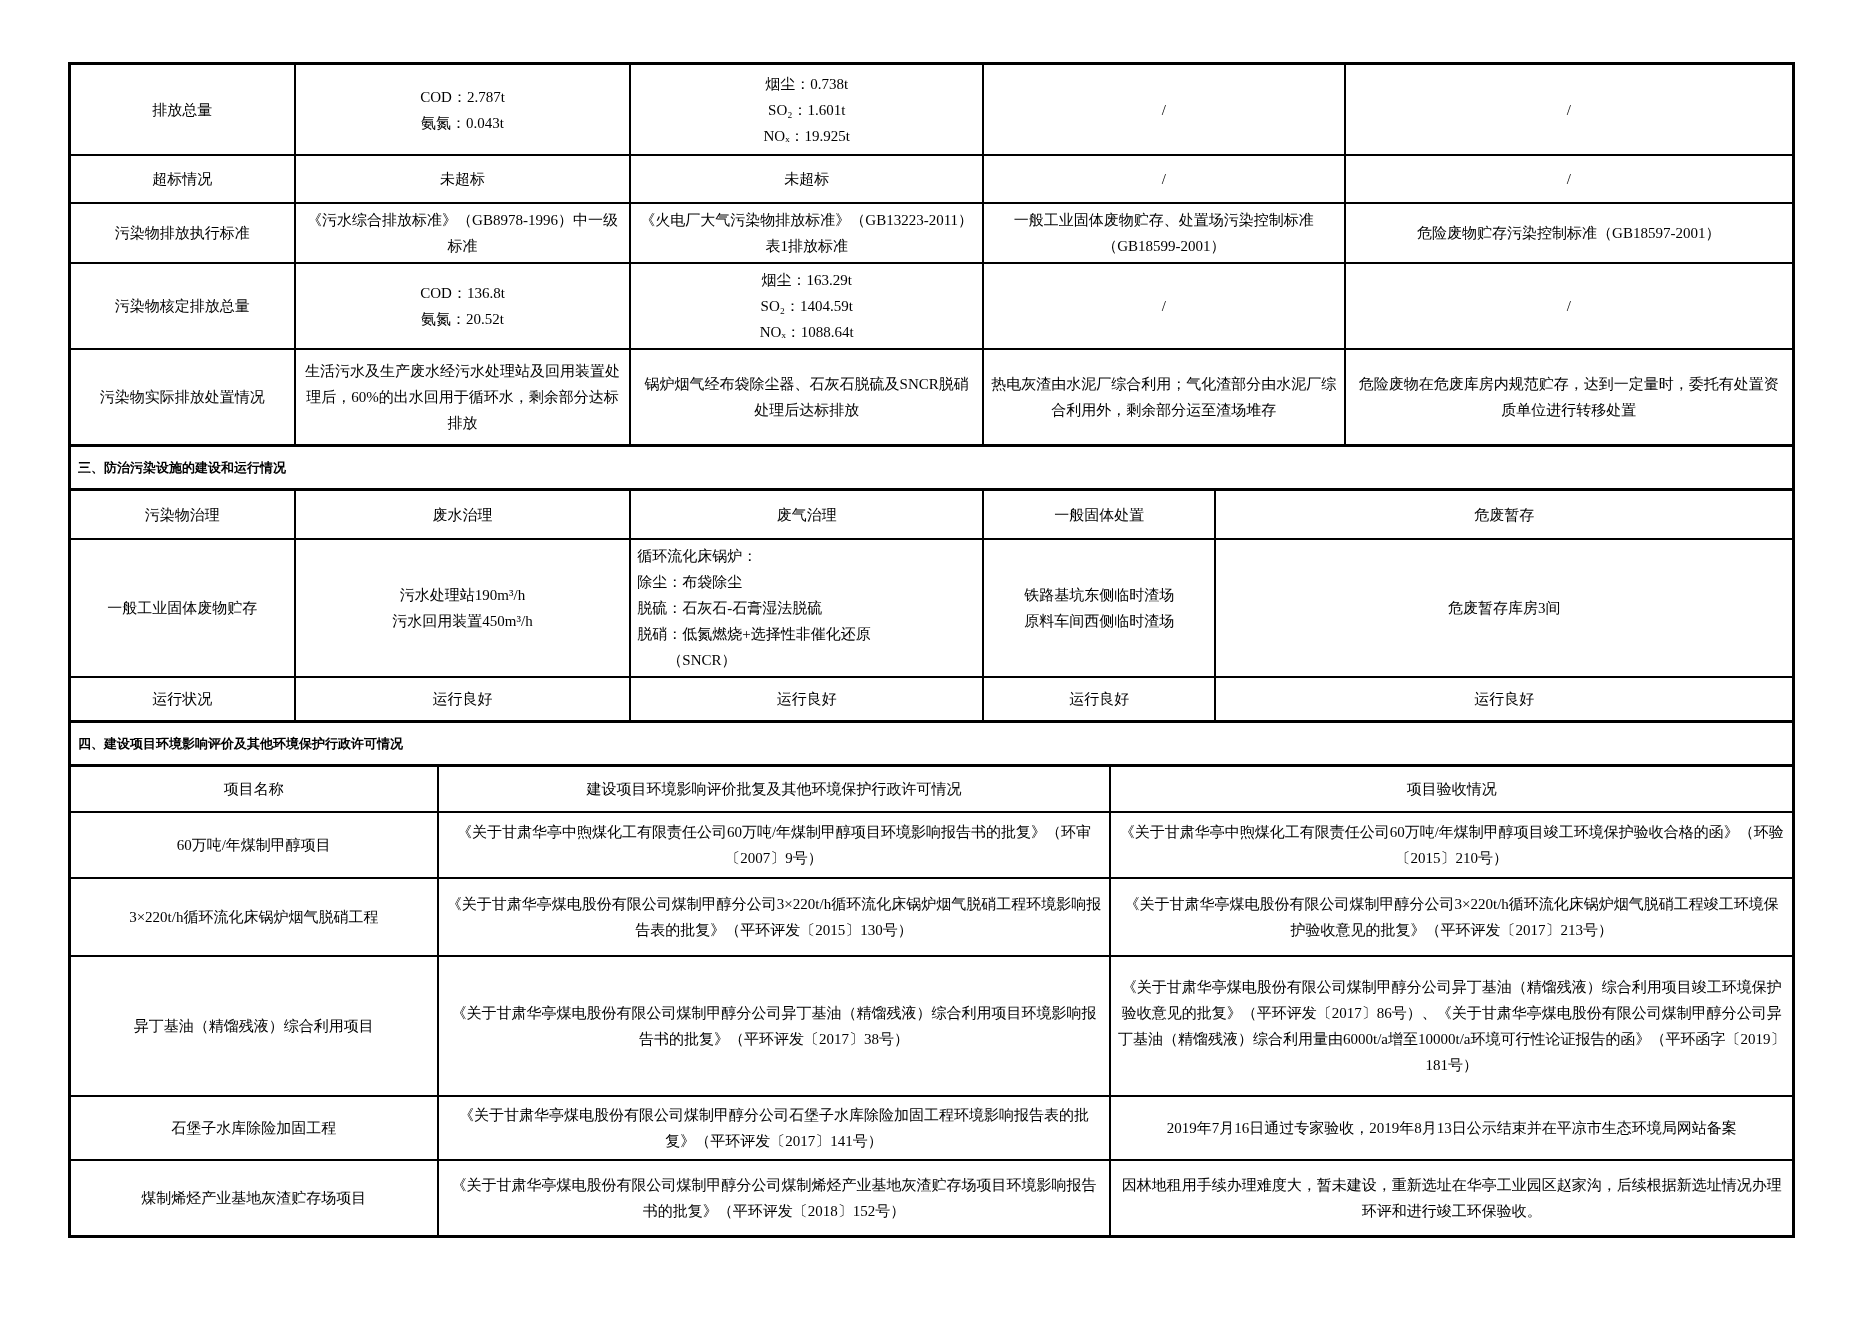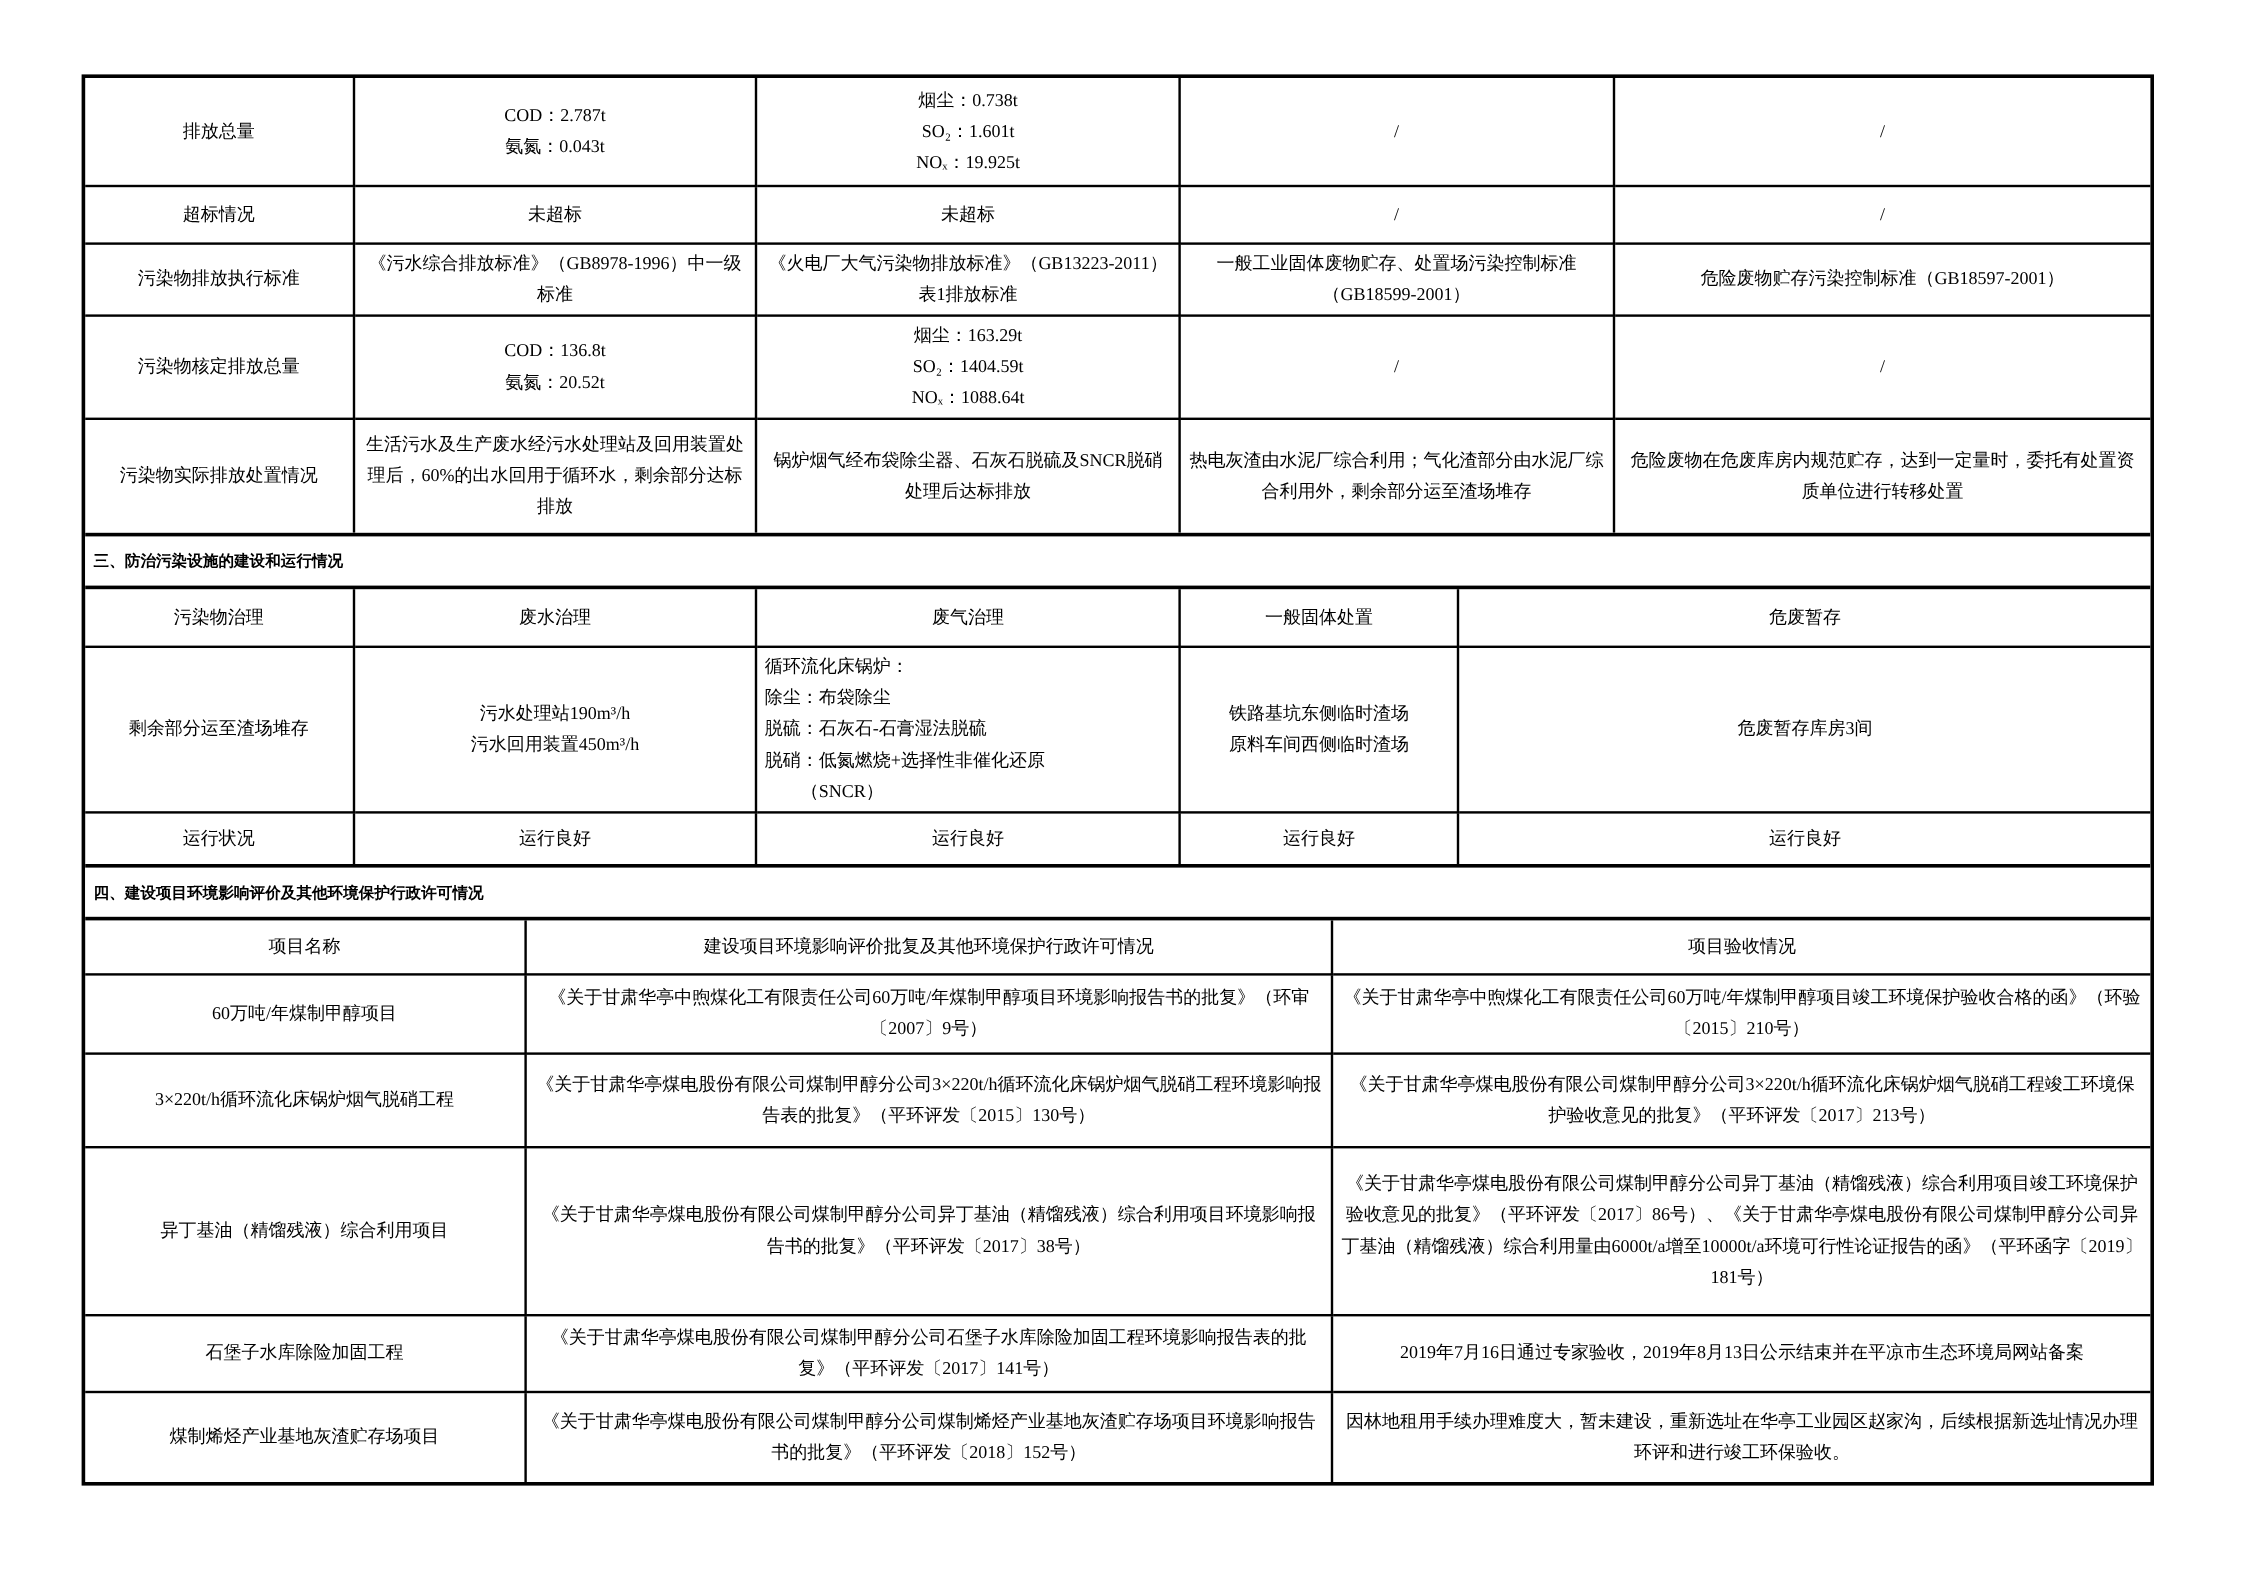--- a/index.html
+++ b/index.html
@@ -138,21 +138,21 @@
     </colgroup>
     <tbody>
       <tr style="height:48px;">
         <th class="head-cell">污染物治理</th>
         <th class="head-cell">废水治理</th>
         <th class="head-cell">废气治理</th>
         <th class="head-cell">一般固体处置</th>
         <th class="head-cell">危废暂存</th>
       </tr>
       <tr style="height:132px;">
-        <td class="label-cell">剩余部分运至渣场堆存</td>
+        <td class="label-cell">一般工业固体废物贮存</td>
         <td class="body-cell">污水处理站190m³/h
 污水回用装置450m³/h</td>
         <td class="body-cell align-left">循环流化床锅炉：
 除尘：布袋除尘
 脱硫：石灰石-石膏湿法脱硫
 脱硝：低氮燃烧+选择性非催化还原
 　　（SNCR）</td>
         <td class="body-cell">铁路基坑东侧临时渣场
 原料车间西侧临时渣场</td>
         <td class="body-cell">危废暂存库房3间</td>

